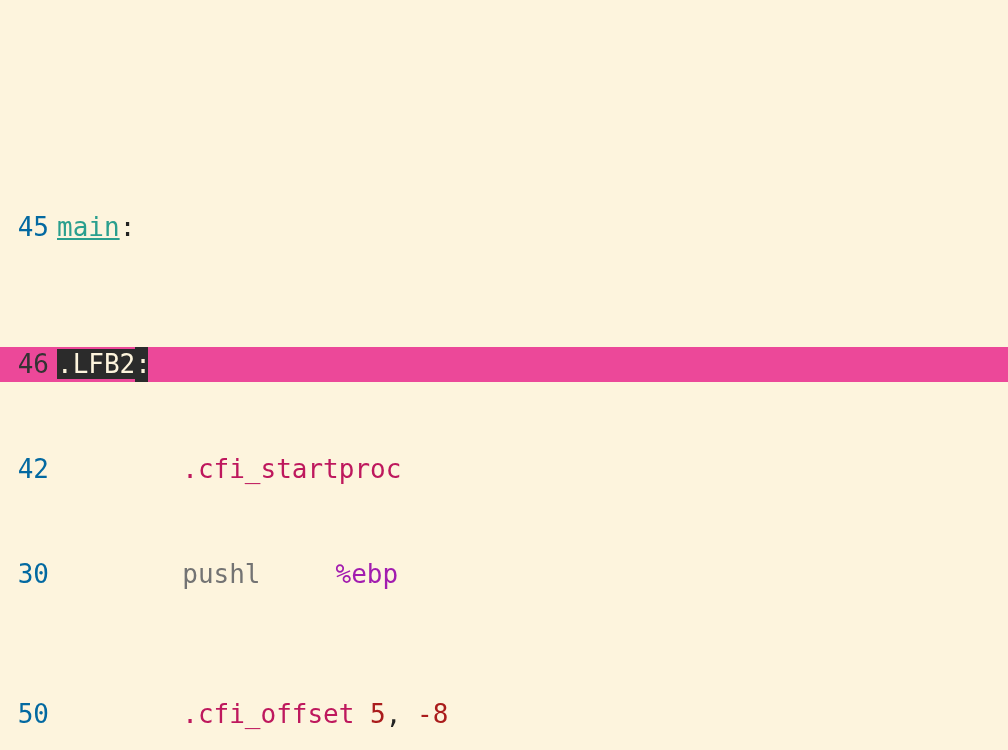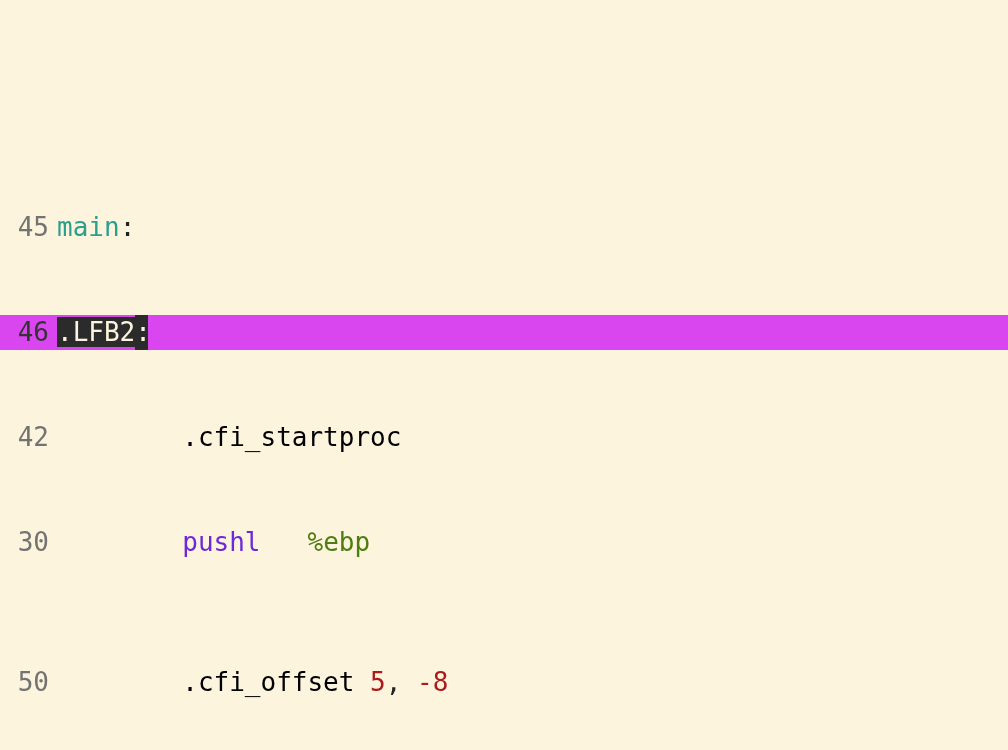--- a/index.html
+++ b/index.html
@@ -14,48 +14,49 @@
     }
     .line {
       display: flex;
       height: 35px;
     }
     .gutter {
       width: 57px;
       flex-shrink: 0;
       text-align: right;
       padding-right: 8px;
-      color: #737373;
+      color: #0369a1;
     }
     .content {
       flex: 1;
       position: relative;
     }
     .line.highlight {
-      background: #d946ef;
+      background: #ec4899;
+      margin-top: 32px;
     }
     .line.highlight .gutter {
       color: #333;
     }
     .sel {
       background: #2b2b2b;
       color: #fdf4dd;
     }
     .cursor {
       display: inline-block;
       width: 13px;
       background: #2b2b2b;
       color: #fdf4dd;
     }
-    .kw { color: #6d28d9; }      
-    .dir { color: #000000; }     
+    .kw { color: #737373; }      
+    .dir { color: #be185d; }     
     .num { color: #aa1c1c; }     
-    .reg { color: #4d7c0f; }      
+    .reg { color: #a21caf; margin-left: 28px; }      
     .punc { color: #222; }
-    .lbl { color: #2a9f8e; }
+    .lbl { color: #2a9f8e; text-decoration: underline; }
   </style>
 </head>
 <body>
 
 
 
 <div class="editor">
 
 <div class="line"><span class="gutter">45</span><span class="content"><span class="lbl">main</span><span class="punc">:</span></span></div>
 

